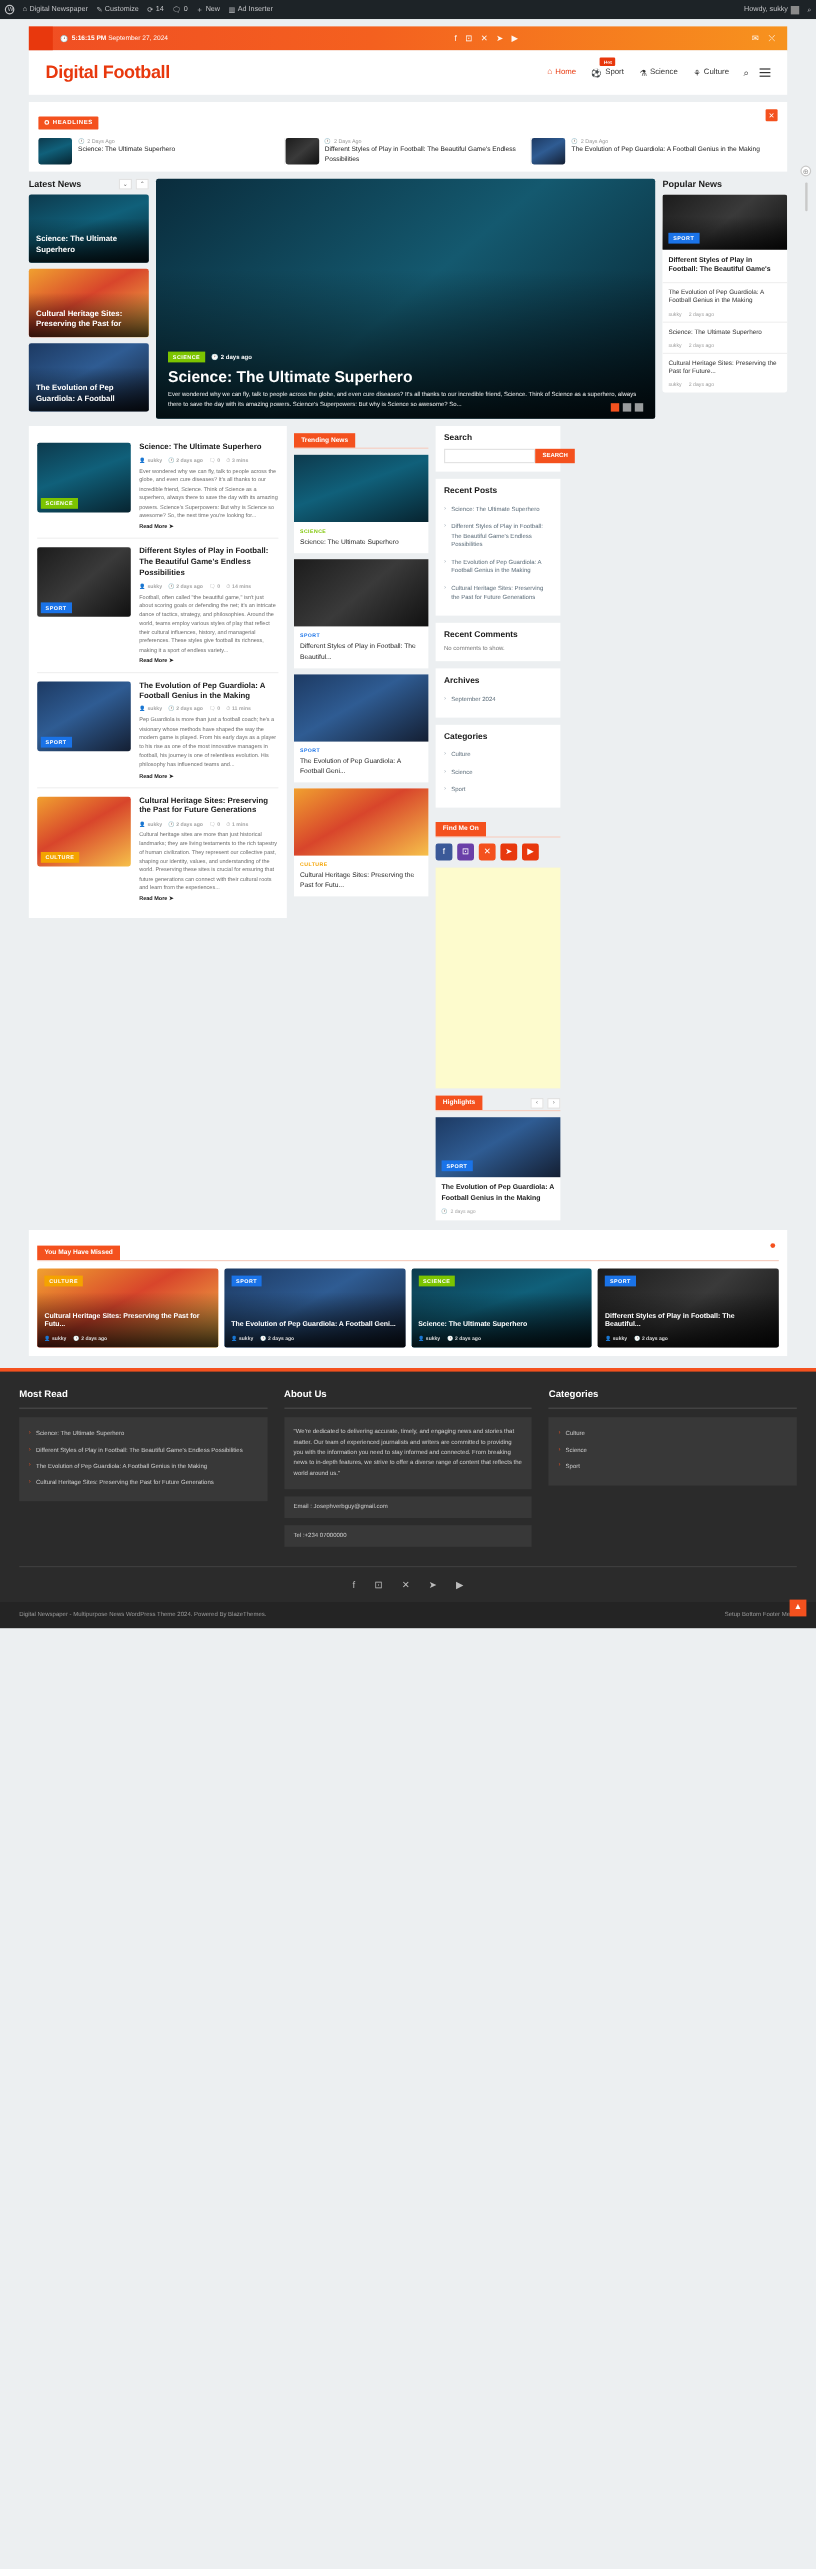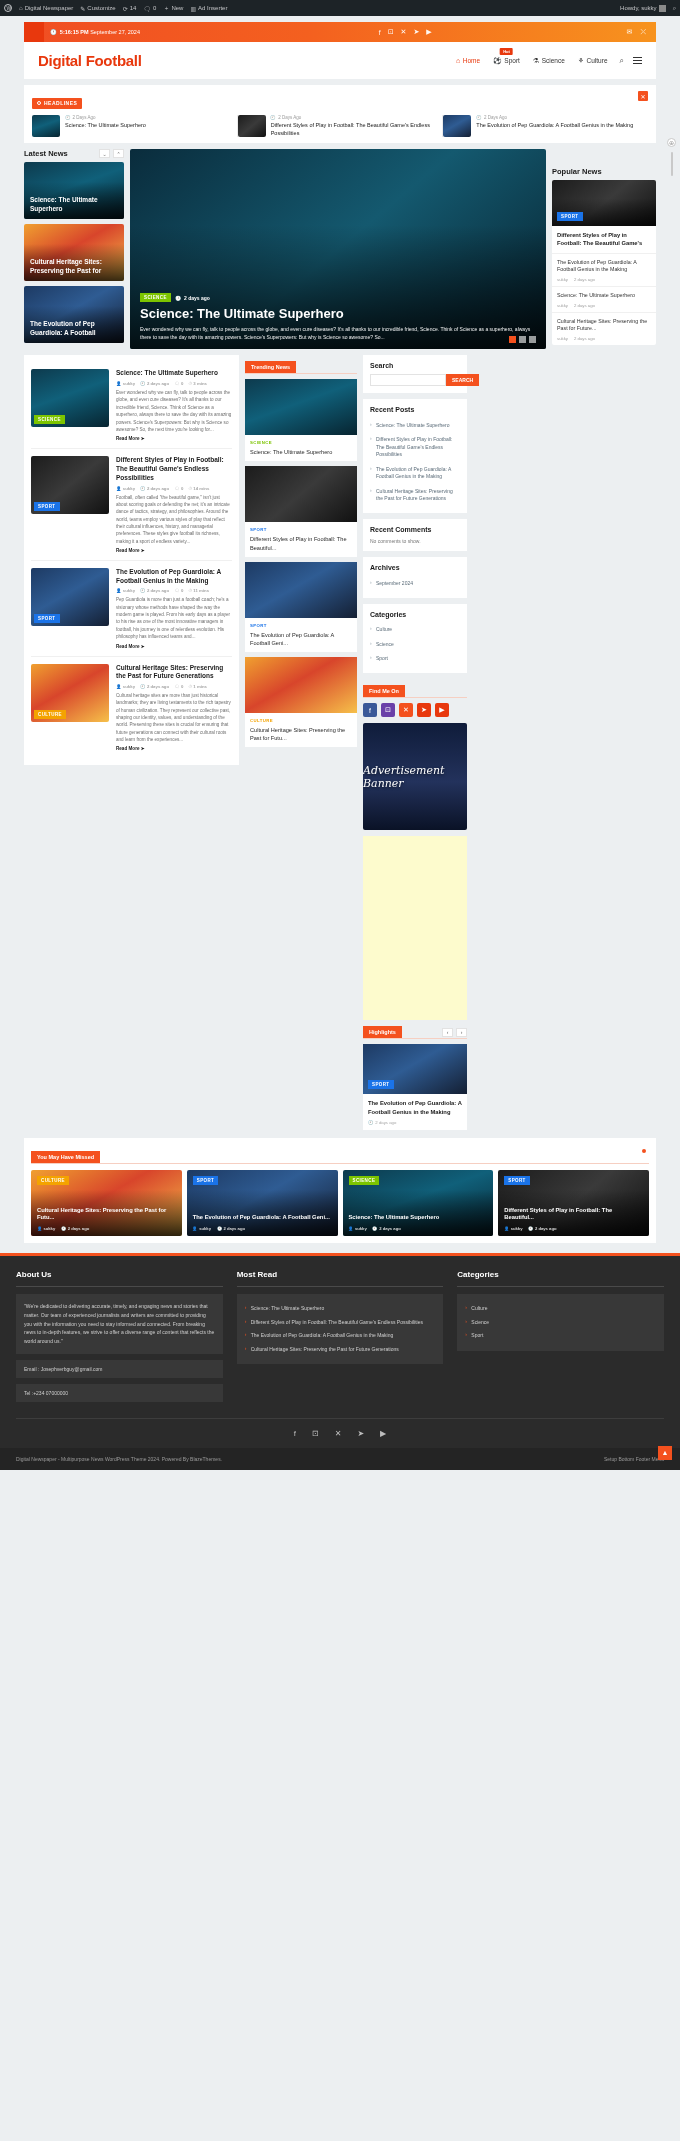--- a/index.html
+++ b/index.html
@@ -93,21 +93,21 @@
   .cat-chip { background:#7cc400; color:#fff; font-size:4.5px; font-weight:700; padding:2px 4px; letter-spacing:.4px; }
   .cat-chip.sport { background:#1a73e8; }
   .cat-chip.culture { background:#f4a300; }
   .hero .date { font-size:5px; display:flex; align-items:center; gap:2px;}
   .hero h1 { font-size: 13px; font-weight:700; line-height:1.2; margin-bottom:4px; }
   .hero p { font-size:5px; line-height:1.55; opacity:.95; }
   .hero-dots { position:absolute; right:10px; bottom:6px; display:flex; gap:3px; }
   .hero-dots i { width:7px;height:7px;background:rgba(255,255,255,.6); display:block;}
   .hero-dots i.on { background:#f4511e; }
 
-  .popular-col { width: 104px; margin-top: 18px; }
+  .popular-col { width: 104px; }
   .pop-card { background:#fff; border-radius:2px; overflow:hidden; }
   .pop-title { font-size:7.5px; font-weight:700; margin-bottom:4px; color:#1a1a1a;}
   .pop-hero { height:46px; position:relative; background-size:cover; background-position:center;}
   .pop-hero .ov{position:absolute;inset:0;background:linear-gradient(transparent 40%,rgba(0,0,0,.7));}
   .pop-hero .chip{position:absolute;left:5px;bottom:5px;}
   .pop-lead { padding: 5px; font-size:5.8px; font-weight:700; line-height:1.4; color:#1b1b1b;}
   .pop-item { padding: 5px 5px 4px; border-top:1px solid #f0f0f0; }
   .pop-item .t { font-size:5.3px; line-height:1.45; color:#333;}
   .pop-item .m { font-size:4.3px; color:#a0a0a0; margin-top:3px; display:flex; gap:6px; align-items:center;}
 
@@ -573,23 +573,20 @@
           </div>
           <div class="social-grid">
             <div class="sq fb">f</div>
             <div class="sq ig">⊡</div>
             <div class="sq x">✕</div>
             <div class="sq tg">➤</div>
             <div class="sq yt">▶</div>
           </div>
         </div>
 
-        <div class="ad-banner img-night">
-          <span>Advertisement Banner</span>
-        </div>
 
         <div class="ad-yellow"></div>
 
         <div style="margin-top:6px;">
           <div class="hl-head trend-bar">
             <span class="sec-tag">Highlights</span>
             <span class="hl-nav">
               <i>‹</i>
               <i>›</i>
             </span>
@@ -652,36 +649,36 @@
             <span>👤 <b>sukky</b></span>
             <span>🕐 <b>2 days ago</b></span>
           </div>
         </div>
       </div>
     </div>
   </div>
 
   <div class="footer">
     <div class="f-cols">
-      <div class="f-col">
-        <h5>About Us</h5>
-        <div class="f-ul"></div>
-        <div class="f-box">"We're dedicated to delivering accurate, timely, and engaging news and stories that matter. Our team of experienced journalists and writers are committed to providing you with the information you need to stay informed and connected. From breaking news to in-depth features, we strive to offer a diverse range of content that reflects the world around us."</div>
-        <div class="f-contact">Email : Josephverbguy@gmail.com</div>
-        <div class="f-contact">Tel :+234 07000000</div>
-      </div>
       <div class="f-col">
         <h5>Most Read</h5>
         <div class="f-ul"></div>
         <ul class="f-list">
           <li>Science: The Ultimate Superhero</li>
           <li>Different Styles of Play in Football: The Beautiful Game's Endless Possibilities</li>
           <li>The Evolution of Pep Guardiola: A Football Genius in the Making</li>
           <li>Cultural Heritage Sites: Preserving the Past for Future Generations</li>
         </ul>
+      </div>
+      <div class="f-col">
+        <h5>About Us</h5>
+        <div class="f-ul"></div>
+        <div class="f-box">"We're dedicated to delivering accurate, timely, and engaging news and stories that matter. Our team of experienced journalists and writers are committed to providing you with the information you need to stay informed and connected. From breaking news to in-depth features, we strive to offer a diverse range of content that reflects the world around us."</div>
+        <div class="f-contact">Email : Josephverbguy@gmail.com</div>
+        <div class="f-contact">Tel :+234 07000000</div>
       </div>
       <div class="f-col">
         <h5>Categories</h5>
         <div class="f-ul"></div>
         <ul class="f-list f-cat">
           <li>Culture</li>
           <li>Science</li>
           <li>Sport</li>
         </ul>
       </div>

